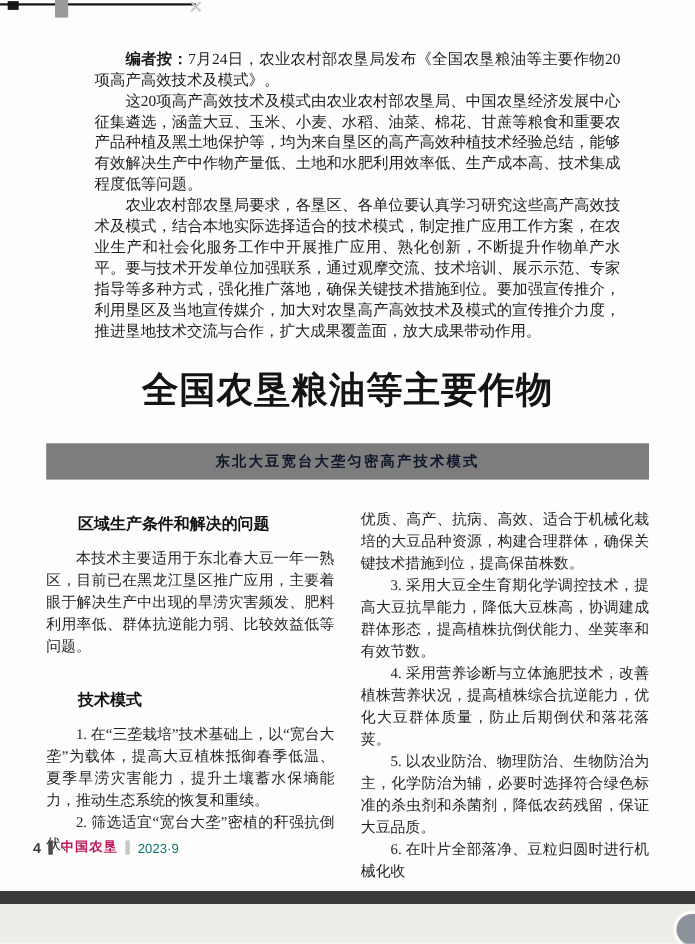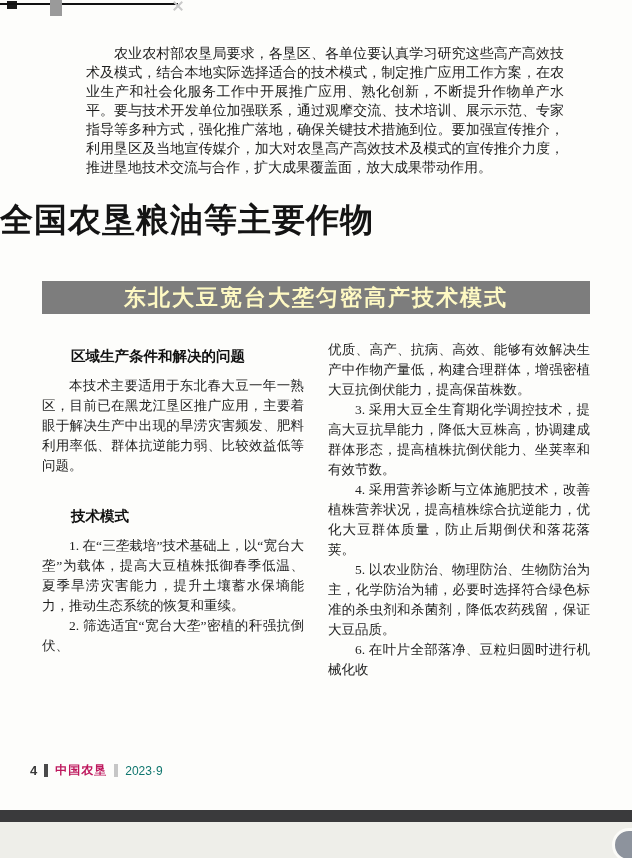--- a/index.html
+++ b/index.html
@@ -24,43 +24,43 @@
   .content{position:absolute;left:0;top:0;width:632px;}
   .editor-note{
     margin:44px 68px 0 86px;
     font-size:14px;line-height:19px;text-align:justify;
     color:#1d1d1d;
   }
   .editor-note p{margin:0;text-indent:2em;}
   .editor-note .en-label{font-weight:bold;font-family:"Liberation Sans",sans-serif;}
 
   .article-title{
-    margin-top:22px;text-align:left;
+    margin-top:22px;text-align:center;
     font-family:"Liberation Sans","DejaVu Sans",sans-serif;
     font-size:33px;font-weight:700;line-height:42px;color:#141414;
     letter-spacing:1px;
   }
   .byline{margin-top:24px;text-align:center;font-size:14px;color:#2a2a2a;}
 
   .section-banner{
-    margin:40px 42px 0 42px;height:33px;line-height:33px;
-    background:#7d7d7d;color:#fef9c3;text-align:center;
+    margin:28px 42px 0 42px;height:33px;line-height:33px;
+    background:#7d7d7d;color:#0f172a;text-align:center;
     font-family:"Liberation Sans","DejaVu Sans",sans-serif;
-    font-size:22px;font-weight:700;letter-spacing:2px;
+    font-size:13px;font-weight:700;letter-spacing:2px;
   }
 
   .columns{
     display:flex;gap:24px;margin:26px 42px 0 42px;
     font-size:13.5px;line-height:20px;text-align:justify;color:#1f1f1f;
   }
   .col{flex:1;min-width:0;}
   .col p{margin:0;text-indent:2em;}
   .col h3{
     margin:6px 0 10px 0;text-indent:2em;
-    font-family:Liberation Serif, serif;
+    font-family:Liberation Mono, monospace;
     font-size:14.5px;font-weight:700;color:#111;
   }
   .col h3.second{margin-top:30px;}
 
   
   .page-footer{
     position:absolute;left:30px;top:762px;
     display:flex;align-items:center;gap:7px;
     font-family:"Liberation Sans","DejaVu Sans",sans-serif;font-size:12px;
   }
@@ -82,40 +82,42 @@
 <body>
 
 <div class="top-square"></div>
 <div class="top-rule"></div>
 <div class="bookmark-tab"></div>
 <div class="cursor-sparkle"></div>
 
 <div class="content">
 
   <div class="editor-note">
+    <p><span class="en-label">编者按：</span><span>7月24日，农业农村部农垦局发布《全国农垦粮油等主要作物20项高产高效技术及模式》。</span></p>
+    <p>这20项高产高效技术及模式由农业农村部农垦局、中国农垦经济发展中心征集遴选，涵盖大豆、玉米、小麦、水稻、油菜、棉花、甘蔗等粮食和重要农产品种植及黑土地保护等，均为来自垦区的高产高效种植技术经验总结，能够有效解决生产中作物产量低、土地和水肥利用效率低、生产成本高、技术集成程度低等问题。</p>
     <p>农业农村部农垦局要求，各垦区、各单位要认真学习研究这些高产高效技术及模式，结合本地实际选择适合的技术模式，制定推广应用工作方案，在农业生产和社会化服务工作中开展推广应用、熟化创新，不断提升作物单产水平。要与技术开发单位加强联系，通过观摩交流、技术培训、展示示范、专家指导等多种方式，强化推广落地，确保关键技术措施到位。要加强宣传推介，利用垦区及当地宣传媒介，加大对农垦高产高效技术及模式的宣传推介力度，推进垦地技术交流与合作，扩大成果覆盖面，放大成果带动作用。</p>
   </div>
 
   <div class="article-title">
     <div>全国农垦粮油等主要作物</div>
   </div>
 
 
   <div class="section-banner">东北大豆宽台大垄匀密高产技术模式</div>
 
   <div class="columns">
     <div class="col">
       <h3>区域生产条件和解决的问题</h3>
       <p>本技术主要适用于东北春大豆一年一熟区，目前已在黑龙江垦区推广应用，主要着眼于解决生产中出现的旱涝灾害频发、肥料利用率低、群体抗逆能力弱、比较效益低等问题。</p>
       <h3 class="second">技术模式</h3>
       <p>1. 在“三垄栽培”技术基础上，以“宽台大垄”为载体，提高大豆植株抵御春季低温、夏季旱涝灾害能力，提升土壤蓄水保墒能力，推动生态系统的恢复和重续。</p>
       <p>2. 筛选适宜“宽台大垄”密植的秆强抗倒伏、</p>
     </div>
     <div class="col">
-      <p style="text-indent:0;">优质、高产、抗病、高效、能够有效解决生产中作物产量低，构建合理群体，增强密植大豆抗倒伏能力，提高保苗株数。</p>
+      <p style="text-indent:0;">优质、高产、抗病、高效、适合于机械化栽培的大豆品种资源，构建合理群体，确保关键技术措施到位，提高保苗株数。</p>
       <p>3. 采用大豆全生育期化学调控技术，提高大豆抗旱能力，降低大豆株高，协调建成群体形态，提高植株抗倒伏能力、坐荚率和有效节数。</p>
       <p>4. 采用营养诊断与立体施肥技术，改善植株营养状况，提高植株综合抗逆能力，优化大豆群体质量，防止后期倒伏和落花落荚。</p>
       <p>5. 以农业防治、物理防治、生物防治为主，化学防治为辅，必要时选择符合绿色标准的杀虫剂和杀菌剂，降低农药残留，保证大豆品质。</p>
       <p>6. 在叶片全部落净、豆粒归圆时进行机械化收</p>
     </div>
   </div>
 
 </div>
 
 <div class="page-footer">

